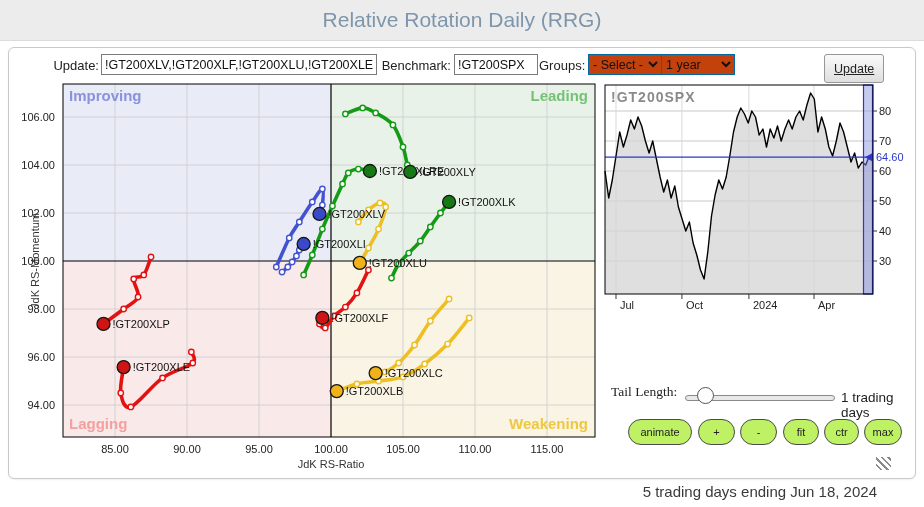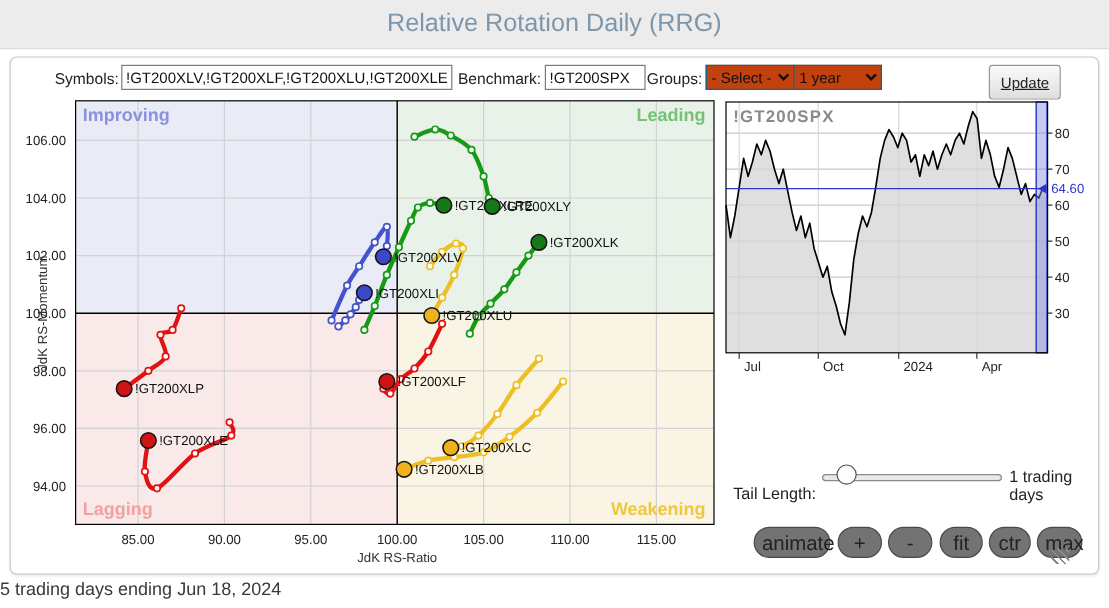--- a/index.html
+++ b/index.html
@@ -15,38 +15,38 @@
     font-family:"Liberation Sans",sans-serif;background:#c2410c;color:#111;}
   .tb-button{position:absolute;top:6px;height:29px;font-size:12.5px;border:1px solid #979797;
     border-radius:3px;background:linear-gradient(#fafafa,#dedede);padding:0 9px;color:#222;
     font-family:"Liberation Sans",sans-serif;text-decoration:underline;}
   svg{position:absolute;}
   .ctl-label{position:absolute;font-size:13.5px;color:#222;}
   .slider-track{position:absolute;left:676px;top:347px;width:148px;height:4px;background:#e8e8e8;
     border:1px solid #8a8a8a;border-radius:3px;}
   .slider-knob{position:absolute;left:688px;top:339px;width:17px;height:17px;border-radius:50%;
     background:#fdfdfd;border:1.5px solid #555;box-sizing:border-box;}
-  .pill{position:absolute;top:371px;height:26px;background:#737373;border:1.5px solid #4a4a4a;
-    border-radius:13px;font-size:17px;color:#222;text-align:center;line-height:23px;
-    font-family:"Liberation Sans",sans-serif;box-sizing:border-box;margin-top:20px;}
+  .pill{position:absolute;top:371px;height:26px;background:#bef264;border:1.5px solid #4a4a4a;
+    border-radius:13px;font-size:11px;color:#222;text-align:center;line-height:23px;
+    font-family:"Liberation Sans",sans-serif;box-sizing:border-box;}
   .grip{position:absolute;right:24px;bottom:8px;width:15px;height:13px;
     background:repeating-linear-gradient(45deg,transparent 0 3px,#8a8a8a 3px 4.6px);}
-  .caption{position:absolute;left:0;top:483px;width:877px;text-align:left;font-size:15px;
+  .caption{position:absolute;left:0;top:483px;width:877px;text-align:right;font-size:15px;
     color:#3a3a3a;}
 </style>
 </head>
 <body>
 
 <div class="header">
   <span>Relative Rotation Daily (RRG)</span>
 </div>
 
 <div class="panel">
 
-  <span class="tb-label" style="left:30px;width:60px;">Symbols:</span>
+  <span class="tb-label" style="left:30px;width:60px;">Update:</span>
   <input class="tb-input" style="left: 92px; width: 268px;" value="!GT200XLV,!GT200XLF,!GT200XLU,!GT200XLE,!G">
   <span class="tb-label" style="left:372px;width:70px;">Benchmark:</span>
   <input class="tb-input" style="left: 445px; width: 76px;" value="!GT200SPX">
   <span class="tb-label" style="left:530px;width:46px;">Groups:</span>
   <select class="tb-select" style="left:579px;width:74px;">
     <option>- Select -</option>
   </select>
   <select class="tb-select" style="left:652px;width:74px;">
     <option>1 year</option>
   </select>
@@ -228,21 +228,21 @@
       <text x="22.988" y="231" fill="#222" font-size="11">Jul</text>
       <line x1="84.916" y1="216" x2="84.916" y2="221" stroke="#333" stroke-width="1"></line>
       <text x="88.916" y="231" fill="#222" font-size="11">Oct</text>
       <line x1="151.916" y1="216" x2="151.916" y2="221" stroke="#333" stroke-width="1"></line>
       <text x="155.916" y="231" fill="#222" font-size="11">2024</text>
       <line x1="217.04000000000002" y1="216" x2="217.04000000000002" y2="221" stroke="#333" stroke-width="1"></line>
       <text x="221.04000000000002" y="231" fill="#222" font-size="11">Apr</text>
       <text x="14" y="24" fill="#8a8a8a" font-size="14" font-weight="bold" letter-spacing="1px">!GT200SPX</text>
     </svg>
 
-  <span class="ctl-label" style="left:602px;top:356px;">Tail Length:</span>
+  <span class="ctl-label" style="left:602px;top:336px;font-family:Liberation Serif, serif;">Tail Length:</span>
   <div class="slider-track"></div>
   <div class="slider-knob"></div>
   <span class="ctl-label" style="left:832px;top:342px;">1 trading days</span>
 
   <button class="pill" style="left:619px;width:64px;">animate</button>
   <button class="pill" style="left:689px;width:37px;">+</button>
   <button class="pill" style="left:731px;width:37px;">-</button>
   <button class="pill" style="left:774px;width:36px;">fit</button>
   <button class="pill" style="left:815px;width:35px;">ctr</button>
   <button class="pill" style="left:855px;width:38px;">max</button>

